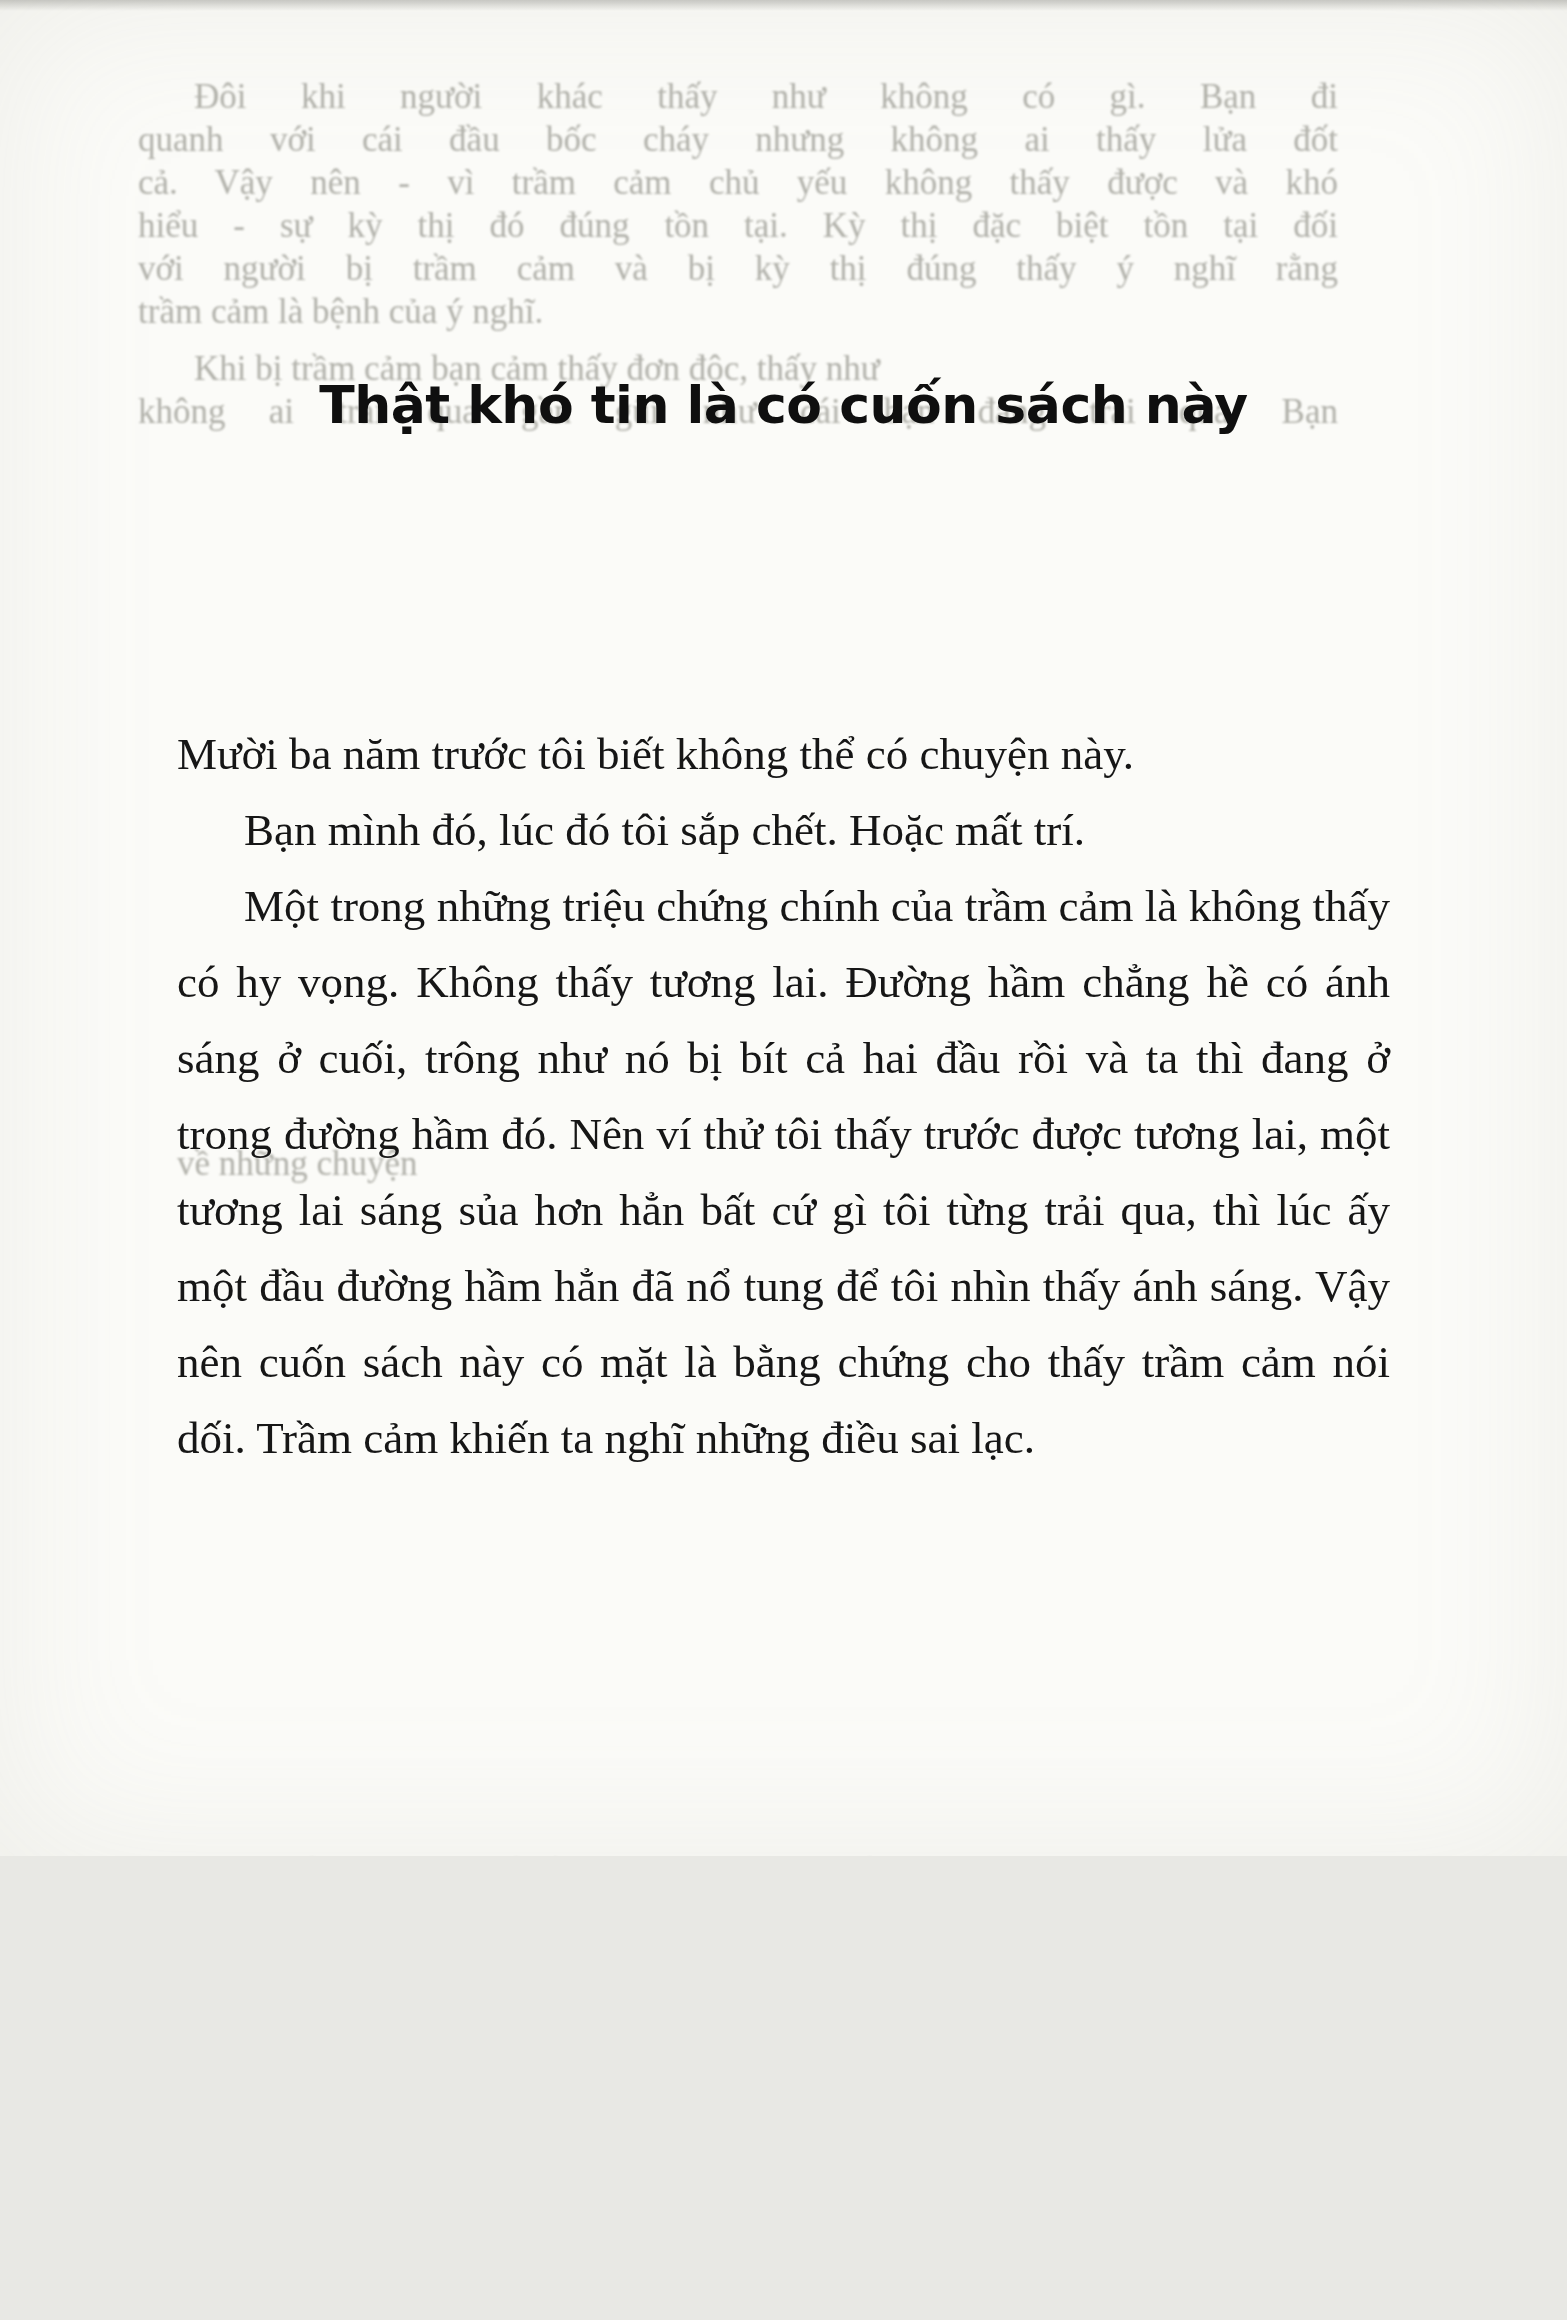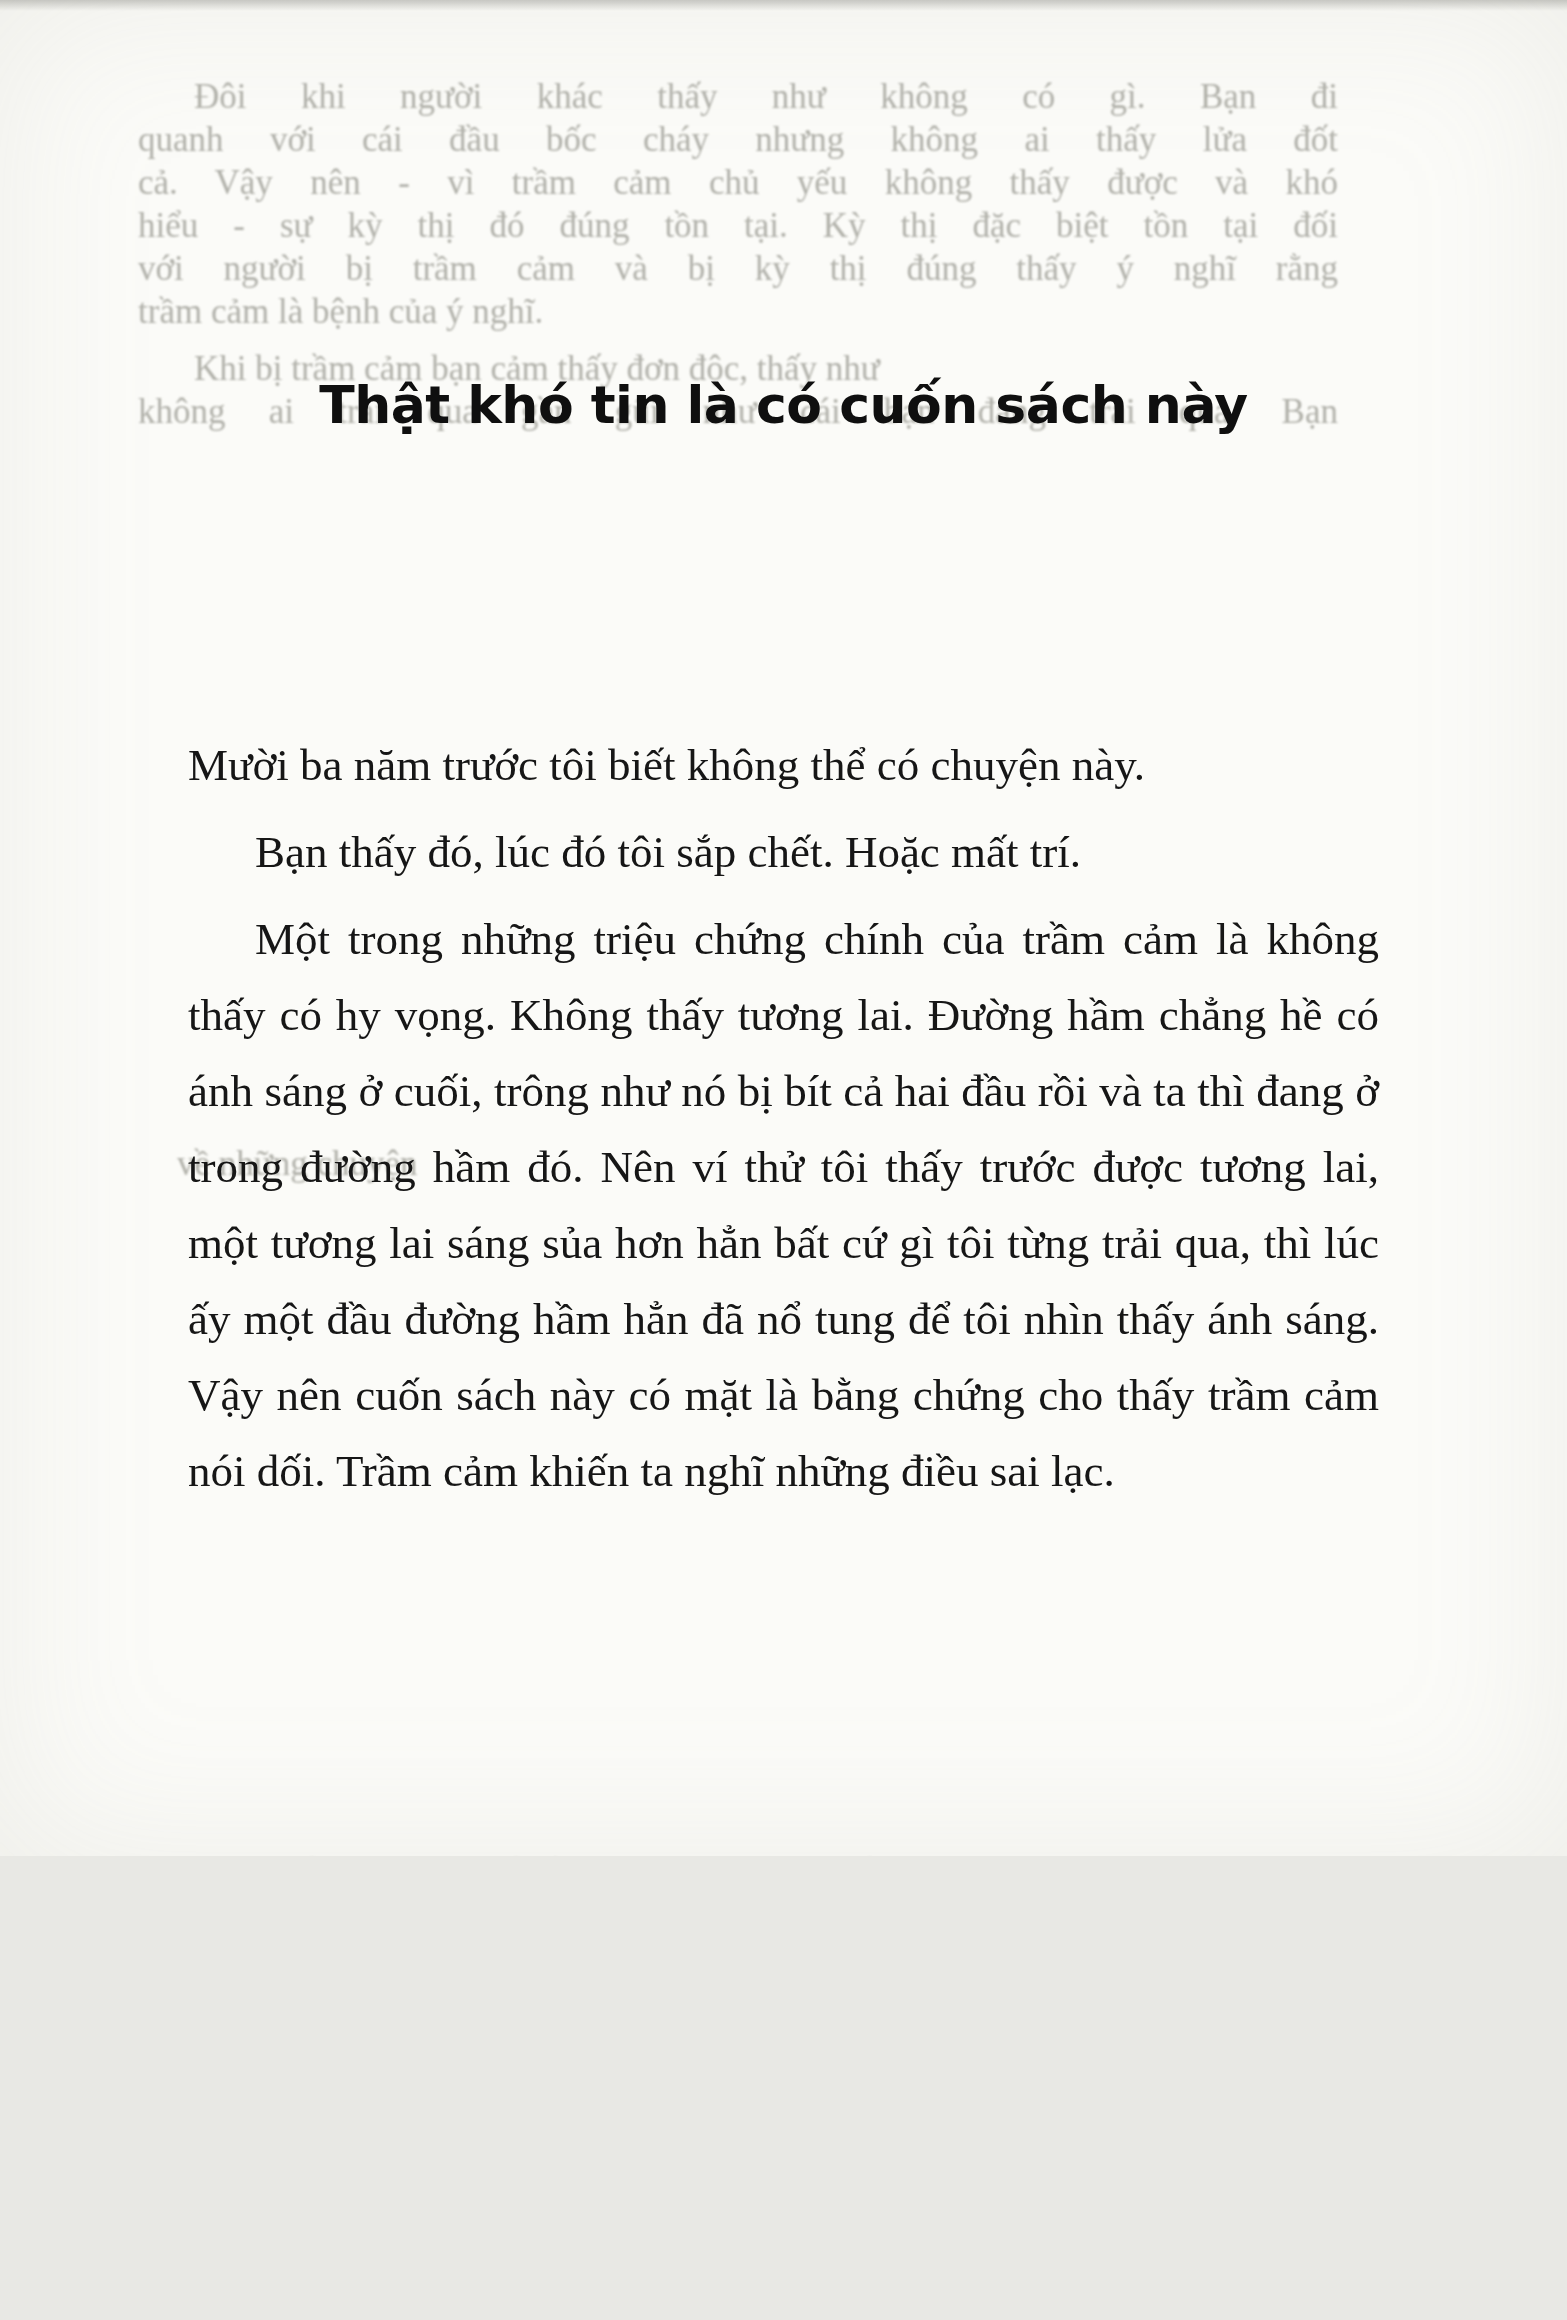--- a/index.html
+++ b/index.html
@@ -60,21 +60,21 @@
   .body-text {
     position: absolute;
     top: 716px; left: 177px;
     width: 1213px;
     font-size: 45px;
     line-height: 76px;
     text-align: justify;
     color: #161616;
     z-index: 2;
   }
-  .body-text p { margin: 11px; padding: 0; }
+  .body-text p { margin: 0; padding: 0; }
   .body-text p.indent { text-indent: 67px; }
   .page-footer {
     position: absolute;
     top: 2193px;
     right: 186px;
     z-index: 3;
     display: flex;
     align-items: baseline;
     gap: 27px;
     font-family: "DejaVu Sans", sans-serif;
@@ -119,19 +119,19 @@
   </div>
 
   <div class="bleed bleed-frag-c">
     <div>nhằm tới hai điều. Làm giảm sự kỳ thị đó và - thật</div>
   </div>
 
   <h1 class="chapter-title">Thật khó tin là có cuốn sách này</h1>
 
   <div class="body-text">
     <p>Mười ba năm trước tôi biết không thể có chuyện này.</p>
-    <p class="indent">Bạn thấy đó, lúc đó tôi sắp chết. Hoặc mất trí.</p>
+    <p class="indent">Bạn mình đó, lúc đó tôi sắp chết. Hoặc mất trí.</p>
     <p class="indent">Một trong những triệu chứng chính của trầm cảm là không thấy có hy vọng. Không thấy tương lai. Đường hầm chẳng hề có ánh sáng ở cuối, trông như nó bị bít cả hai đầu rồi và ta thì đang ở trong đường hầm đó. Nên ví thử tôi thấy trước được tương lai, một tương lai sáng sủa hơn hẳn bất cứ gì tôi từng trải qua, thì lúc ấy một đầu đường hầm hẳn đã nổ tung để tôi nhìn thấy ánh sáng. Vậy nên cuốn sách này có mặt là bằng chứng cho thấy trầm cảm nói dối. Trầm cảm khiến ta nghĩ những điều sai lạc.</p>
   </div>
 
 
 </div>
 
 
 </body></html>

